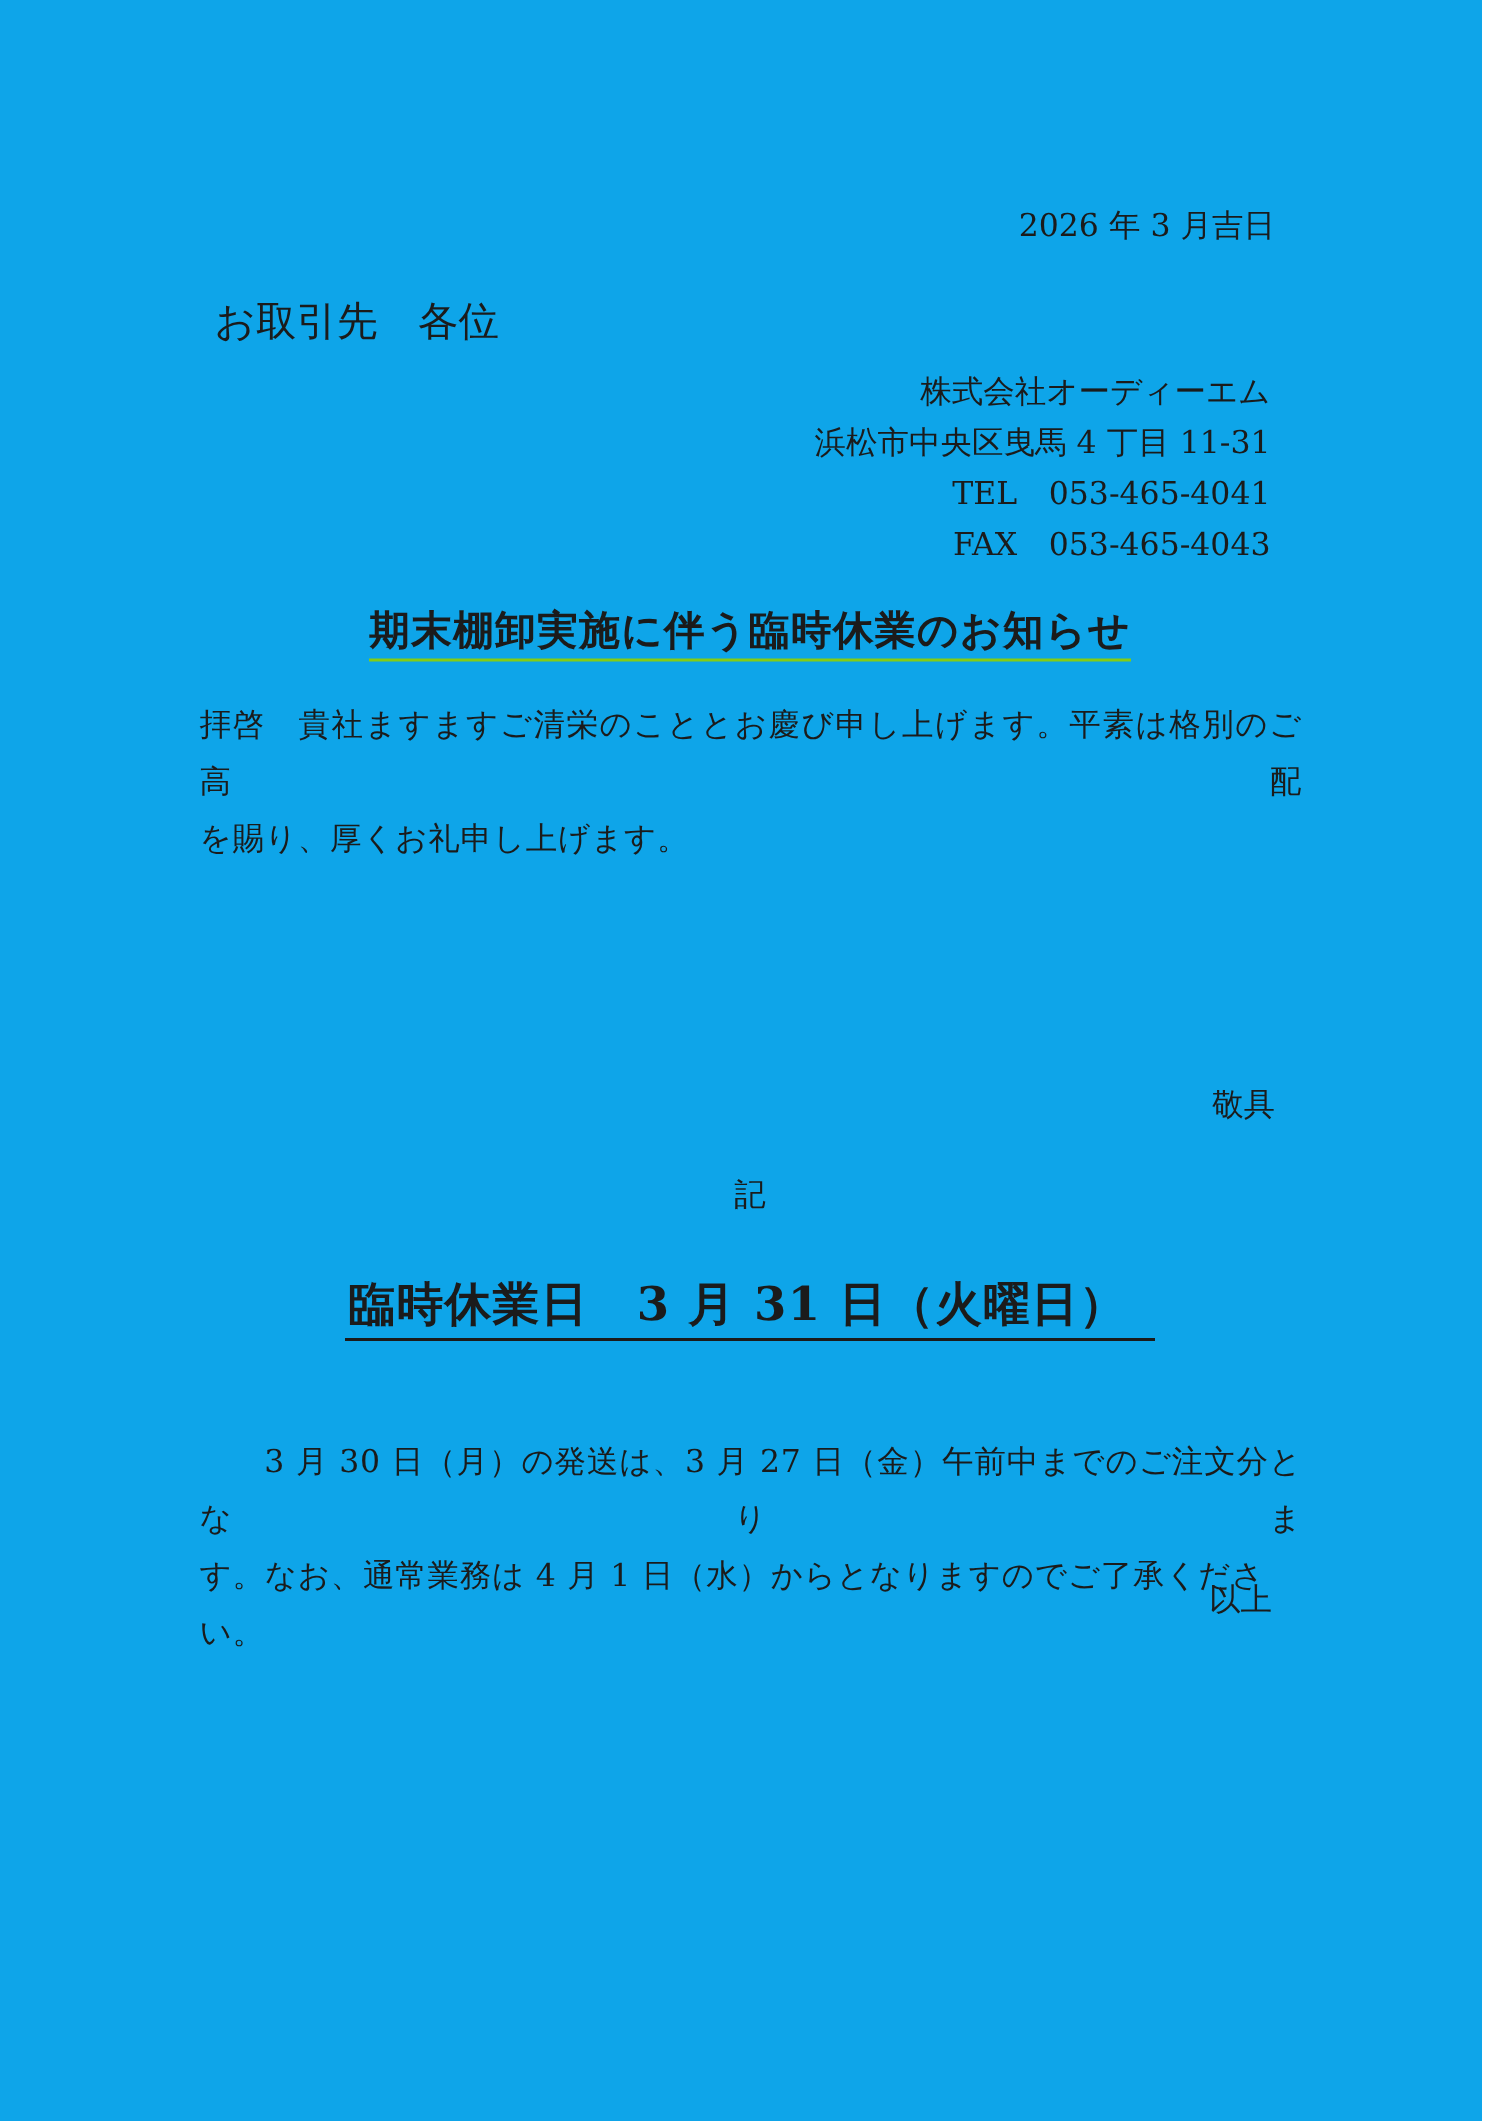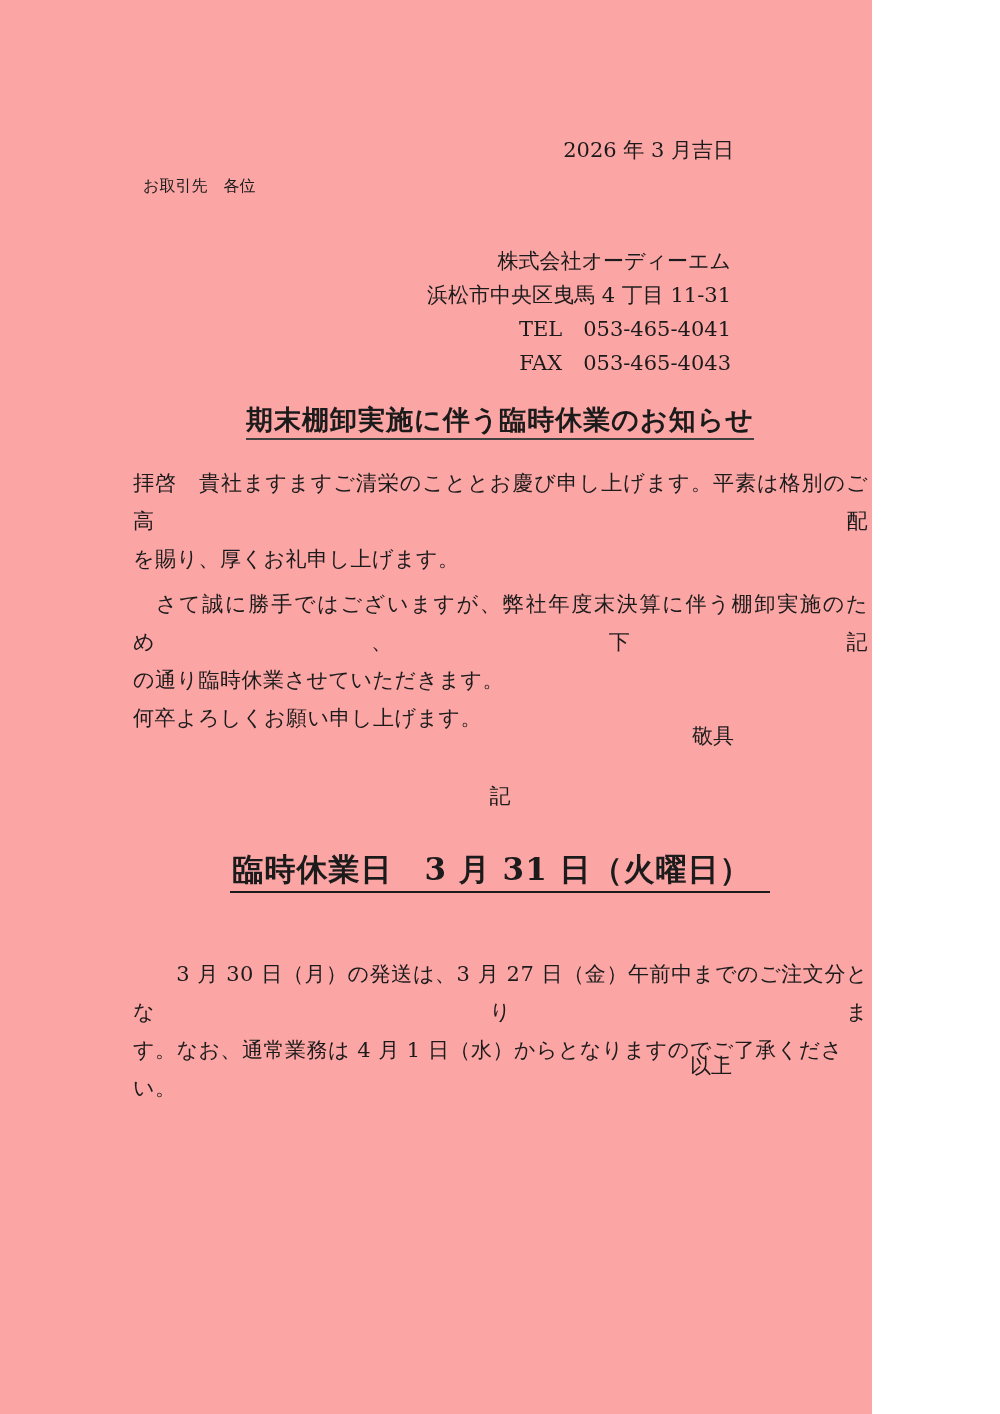--- a/index.html
+++ b/index.html
@@ -8,60 +8,60 @@
     background: #ffffff;
   }
   body {
     width: 1000px;
     height: 1414px;
     font-family: "DejaVu Serif", "Liberation Serif", serif;
     color: #1b1b1b;
   }
   .page {
     position: relative;
-    width: 872px;
+    width: 988px;
     height: 1414px;
-    background: #fca5a5;
+    background: #0ea5e9;
     overflow: hidden;
   }
   .abs { position: absolute; }
   .body-text {
     font-size: 21px;
     line-height: 38px;
     letter-spacing: 0.5px;
   }
   .date-line {
     top: 136px;
     right: 138px;
     font-size: 21px;
     text-align: right;
   }
   .recipient-line {
-    top: 176px;
+    top: 196px;
     left: 143px;
-    font-size: 16px;
+    font-size: 27px;
   }
   .sender-block {
     top: 244px;
     right: 141px;
     font-size: 21px;
     line-height: 34px;
     text-align: right;
   }
   .doc-title {
     top: 402px;
     left: 0;
     width: 1000px;
     text-align: center;
     font-size: 27px;
     font-weight: bold;
     letter-spacing: 1px;
   }
   .doc-title .underline {
-    border-bottom: 2px solid #404040;
+    border-bottom: 2px solid #84cc16;
     padding-bottom: 3px;
   }
   .para {
     left: 133px;
     width: 735px;
   }
   .greeting-para { top: 464px; }
   .main-para { top: 585px; }
   .details-para { top: 955px; }
   .line-fill {
@@ -119,25 +119,20 @@
 
   <div class="abs doc-title">
     <span class="underline">期末棚卸実施に伴う臨時休業のお知らせ</span>
   </div>
 
   <div class="abs para body-text greeting-para">
     <div class="line-fill">拝啓　貴社ますますご清栄のこととお慶び申し上げます。平素は格別のご高配</div>
     <div>を賜り、厚くお礼申し上げます。</div>
   </div>
 
-  <div class="abs para body-text main-para">
-    <div class="line-fill">　さて誠に勝手ではございますが、弊社年度末決算に伴う棚卸実施のため、下記</div>
-    <div>の通り臨時休業させていただきます。</div>
-    <div>何卒よろしくお願い申し上げます。</div>
-  </div>
 
   <div class="abs closing-line">敬具</div>
 
   <div class="abs record-line">記</div>
 
   <div class="abs notice-line">
     <span class="underline">臨時休業日　3 月 31 日（火曜日）</span>
   </div>
 
   <div class="abs para body-text details-para">

